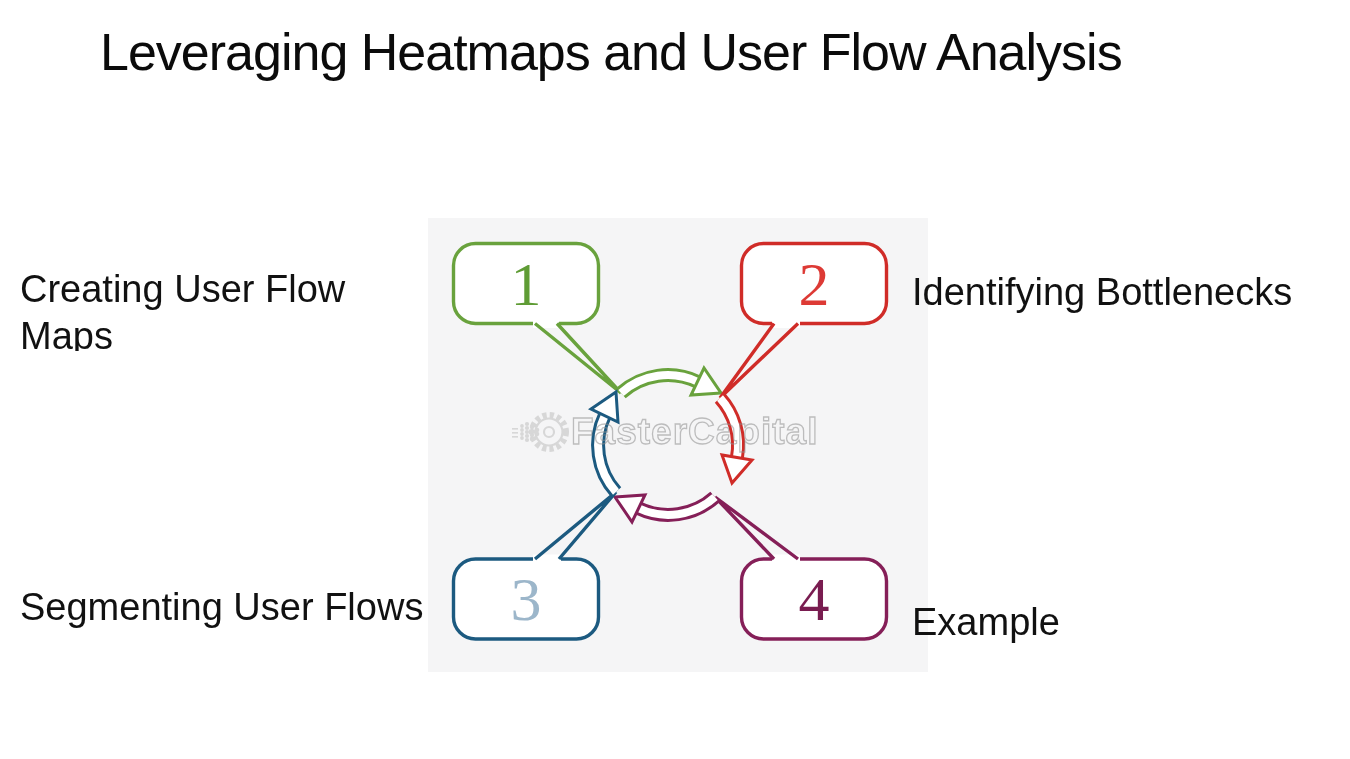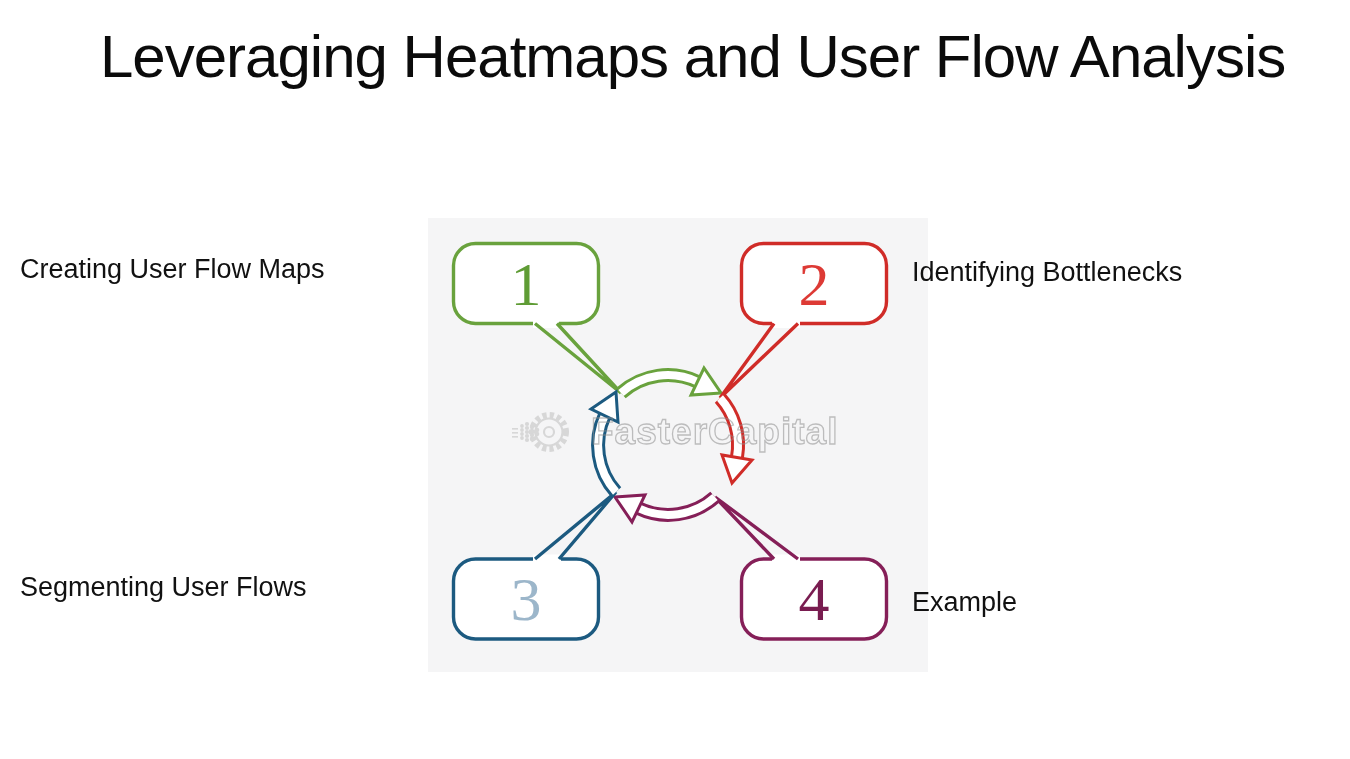--- a/index.html
+++ b/index.html
@@ -2,51 +2,51 @@
 <html><head>
 <meta charset="utf-8">
 <style>
   html,body{margin:0;padding:0;}
   body{width:1350px;height:759px;background:#ffffff;overflow:hidden;
        font-family:"Liberation Sans", sans-serif;}
   .stage{position:relative;width:1350px;height:759px;background:#ffffff;}
 
   .page-title{
     position:absolute;left:100px;top:22px;
-    font-size:60px;font-weight:400;letter-spacing:-1px;color:#0b0b0b;
+    font-size:52px;font-weight:400;letter-spacing:-1px;color:#0b0b0b;
     white-space:nowrap;
   }
 
   .diagram-svg{position:absolute;left:0;top:0;z-index:1;}
 
   
   .step-num{
     position:absolute;width:148px;height:82px;z-index:2;
     display:flex;align-items:center;justify-content:center;
     font-family:"Liberation Serif", serif;font-size:62px;font-weight:500;
     pointer-events:none;
   }
   .num-1{left:452px;top:243px;}
   .num-2{left:740px;top:243px;}
   .num-3{left:452px;top:558px;}
   .num-4{left:740px;top:558px;}
 
   
   .step-label{
-    position:absolute;color:#111111;font-size:27px;line-height:47px;z-index:2;
+    position:absolute;color:#111111;font-size:38px;line-height:47px;z-index:2;margin-top:20px;
   }
   .label-1{left:20px;top:246px;width:345px;height:85px;overflow:hidden;}
   .label-2{left:912px;top:249px;white-space:nowrap;}
   .label-3{left:20px;top:564px;white-space:nowrap;}
   .label-4{left:912px;top:579px;white-space:nowrap;}
 
   
   .watermark{
     position:absolute;left:512px;top:403px;height:58px;z-index:3;
-    display:flex;align-items:center;gap:21px;opacity:0.55;
+    display:flex;align-items:center;gap:1px;opacity:0.55;
     pointer-events:none;
   }
   .watermark .wm-text{
     font-size:37px;font-weight:700;letter-spacing:1px;
     color:transparent;-webkit-text-stroke:1.3px #8f8f8f;
     font-family:"Liberation Sans", sans-serif;
   }
 </style>
 </head>
 <body>

